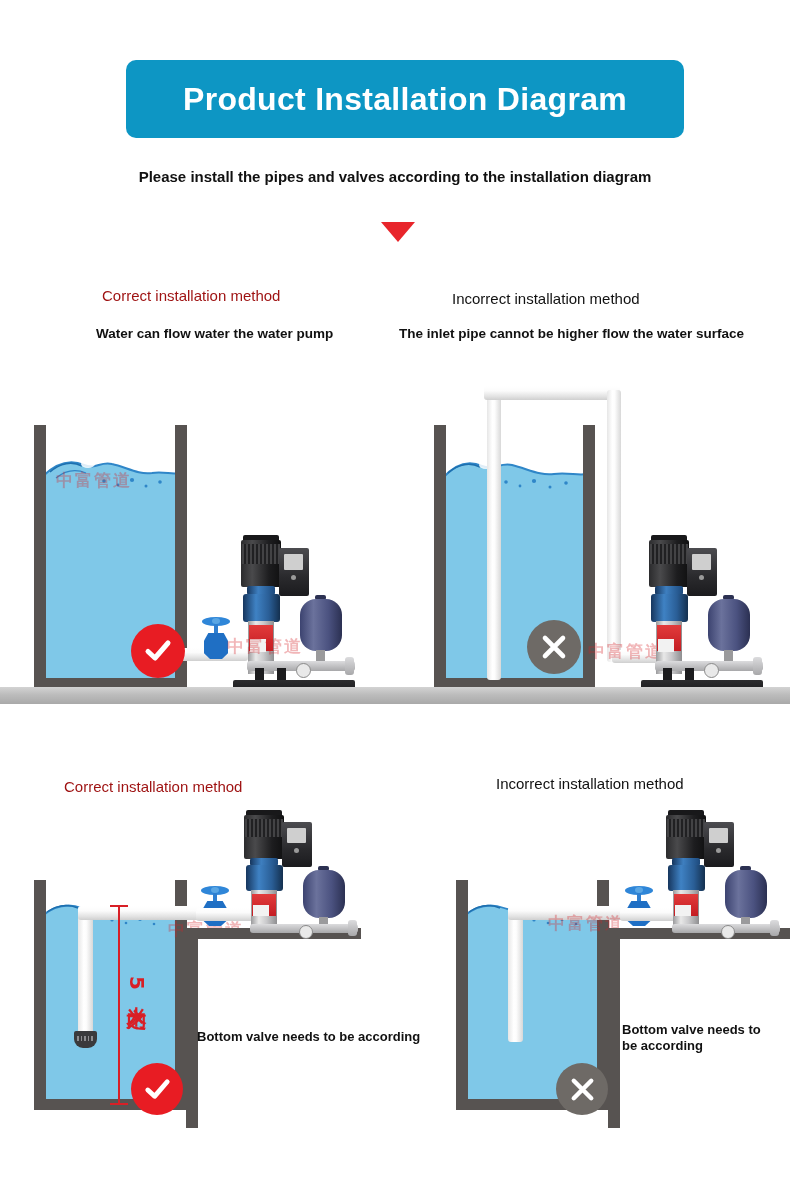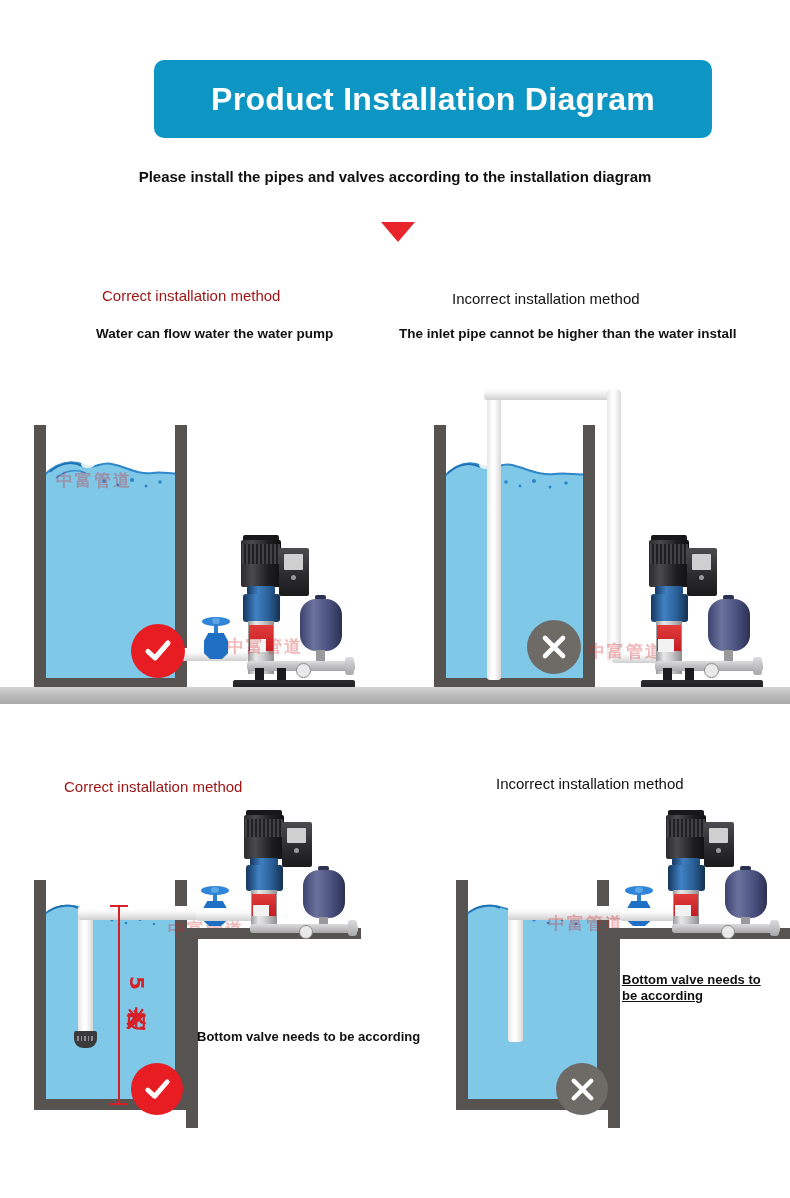--- a/index.html
+++ b/index.html
@@ -2,21 +2,21 @@
 <html><head>
 <meta charset="utf-8">
 <style>
   html,body{margin:0;padding:0;background:#fff;}
   body{width:790px;height:1198px;position:relative;overflow:hidden;
        font-family:"Liberation Sans","DejaVu Sans",sans-serif;color:#111;}
   .abs{position:absolute;}
 
   
   #banner{left:126px;top:60px;width:558px;height:78px;background:#0d96c4;
-          border-radius:10px;display:flex;align-items:center;justify-content:center;margin-left:28px;}
+          border-radius:10px;display:flex;align-items:center;justify-content:center;}
   #banner-title{color:#fff;font-size:32px;font-weight:bold;letter-spacing:.3px;}
   #subtitle{left:0;top:168px;width:790px;text-align:center;font-size:15px;font-weight:bold;color:#111;}
   #arrow-down{left:381px;top:222px;width:0;height:0;
               border-left:17px solid transparent;border-right:17px solid transparent;
               border-top:20px solid #e8252b;}
 
   
   .sec-title{font-size:15px;font-weight:normal;}
   .sec-title.correct{color:#9e1111;}
   .sec-title.incorrect{color:#111;}
@@ -104,21 +104,21 @@
 
 <div class="abs" id="banner">
   <span id="banner-title">Product Installation Diagram</span>
 </div>
 <div class="abs" id="subtitle">Please install the pipes and valves according to the installation diagram</div>
 <div class="abs" id="arrow-down"></div>
 
 <div class="abs sec-title correct" id="t1-title">Correct installation method</div>
 <div class="abs sec-sub" id="t1-sub">Water can flow water the water pump</div>
 <div class="abs sec-title incorrect" id="t2-title">Incorrect installation method</div>
-<div class="abs sec-sub" id="t2-sub">The inlet pipe cannot be higher than the water install</div>
+<div class="abs sec-sub" id="t2-sub">The inlet pipe cannot be higher flow the water surface</div>
 
 <div class="tank" style="left:28px;top:425px;width:165px;height:268px;">
 
   <div class="water" style="left:14px;top:60px;width:137px;height:195px;"></div>
   <div class="water" style="left:24px;top:245px;width:117px;height:16px;
               clip-path:polygon(0 0,100% 0,88% 100%,12% 100%);"></div>
 
   <div class="wave" style="left:14px;top:30px;width:137px;height:40px;">
     <svg width="137" height="40" viewBox="0 0 137 40">
       <path d="M0,22 C14,8 28,4 42,10 C54,15 58,6 70,9 C84,12 96,20 110,18 C122,16 130,20 137,18 L137,40 L0,40 Z" fill="#7fc8e8"></path>
@@ -339,21 +339,21 @@
   <div class="wheel" style="left:6px;top:0px;width:28px;height:9px;"></div>
   <div class="wheel2" style="left:16px;top:1px;width:8px;height:6px;"></div>
   <div class="stem" style="left:18px;top:7px;width:4px;height:10px;"></div>
   <div class="body" style="left:8px;top:15px;width:24px;height:25px;
         clip-path:polygon(18% 0,82% 0,100% 30%,100% 78%,75% 100%,25% 100%,0 78%,0 30%);"></div>
 </div>
 <div class="pipe abs" style="left:620px;top:908px;width:66px;height:13px;"></div>
 <div class="abs" style="left:608px;top:928px;width:12px;height:200px;background:#575351;"></div>
 <div class="abs" style="left:608px;top:928px;width:182px;height:11px;background:#575351;"></div>
 
-<div class="cap abs" style="left:622px;top:972px;width:160px;text-decoration:underline;">
+<div class="cap abs" style="left:622px;top:1022px;width:160px;">
   <div>Bottom valve needs to</div>
   <div>be according</div>
 </div>
 
 <div class="pump" style="left:658px;top:810px;width:125px;height:130px;">
   <div class="motorcap" style="left:10px;top:0px;width:36px;height:6px;"></div>
   <div class="motor" style="left:8px;top:5px;width:40px;height:44px;"></div>
   <div class="motorfin" style="left:9px;top:9px;width:38px;height:18px;"></div>
   <div class="ctrlbox" style="left:46px;top:12px;width:30px;height:45px;"></div>
   <div class="ctrlscreen" style="left:51px;top:18px;width:19px;height:15px;"></div>

